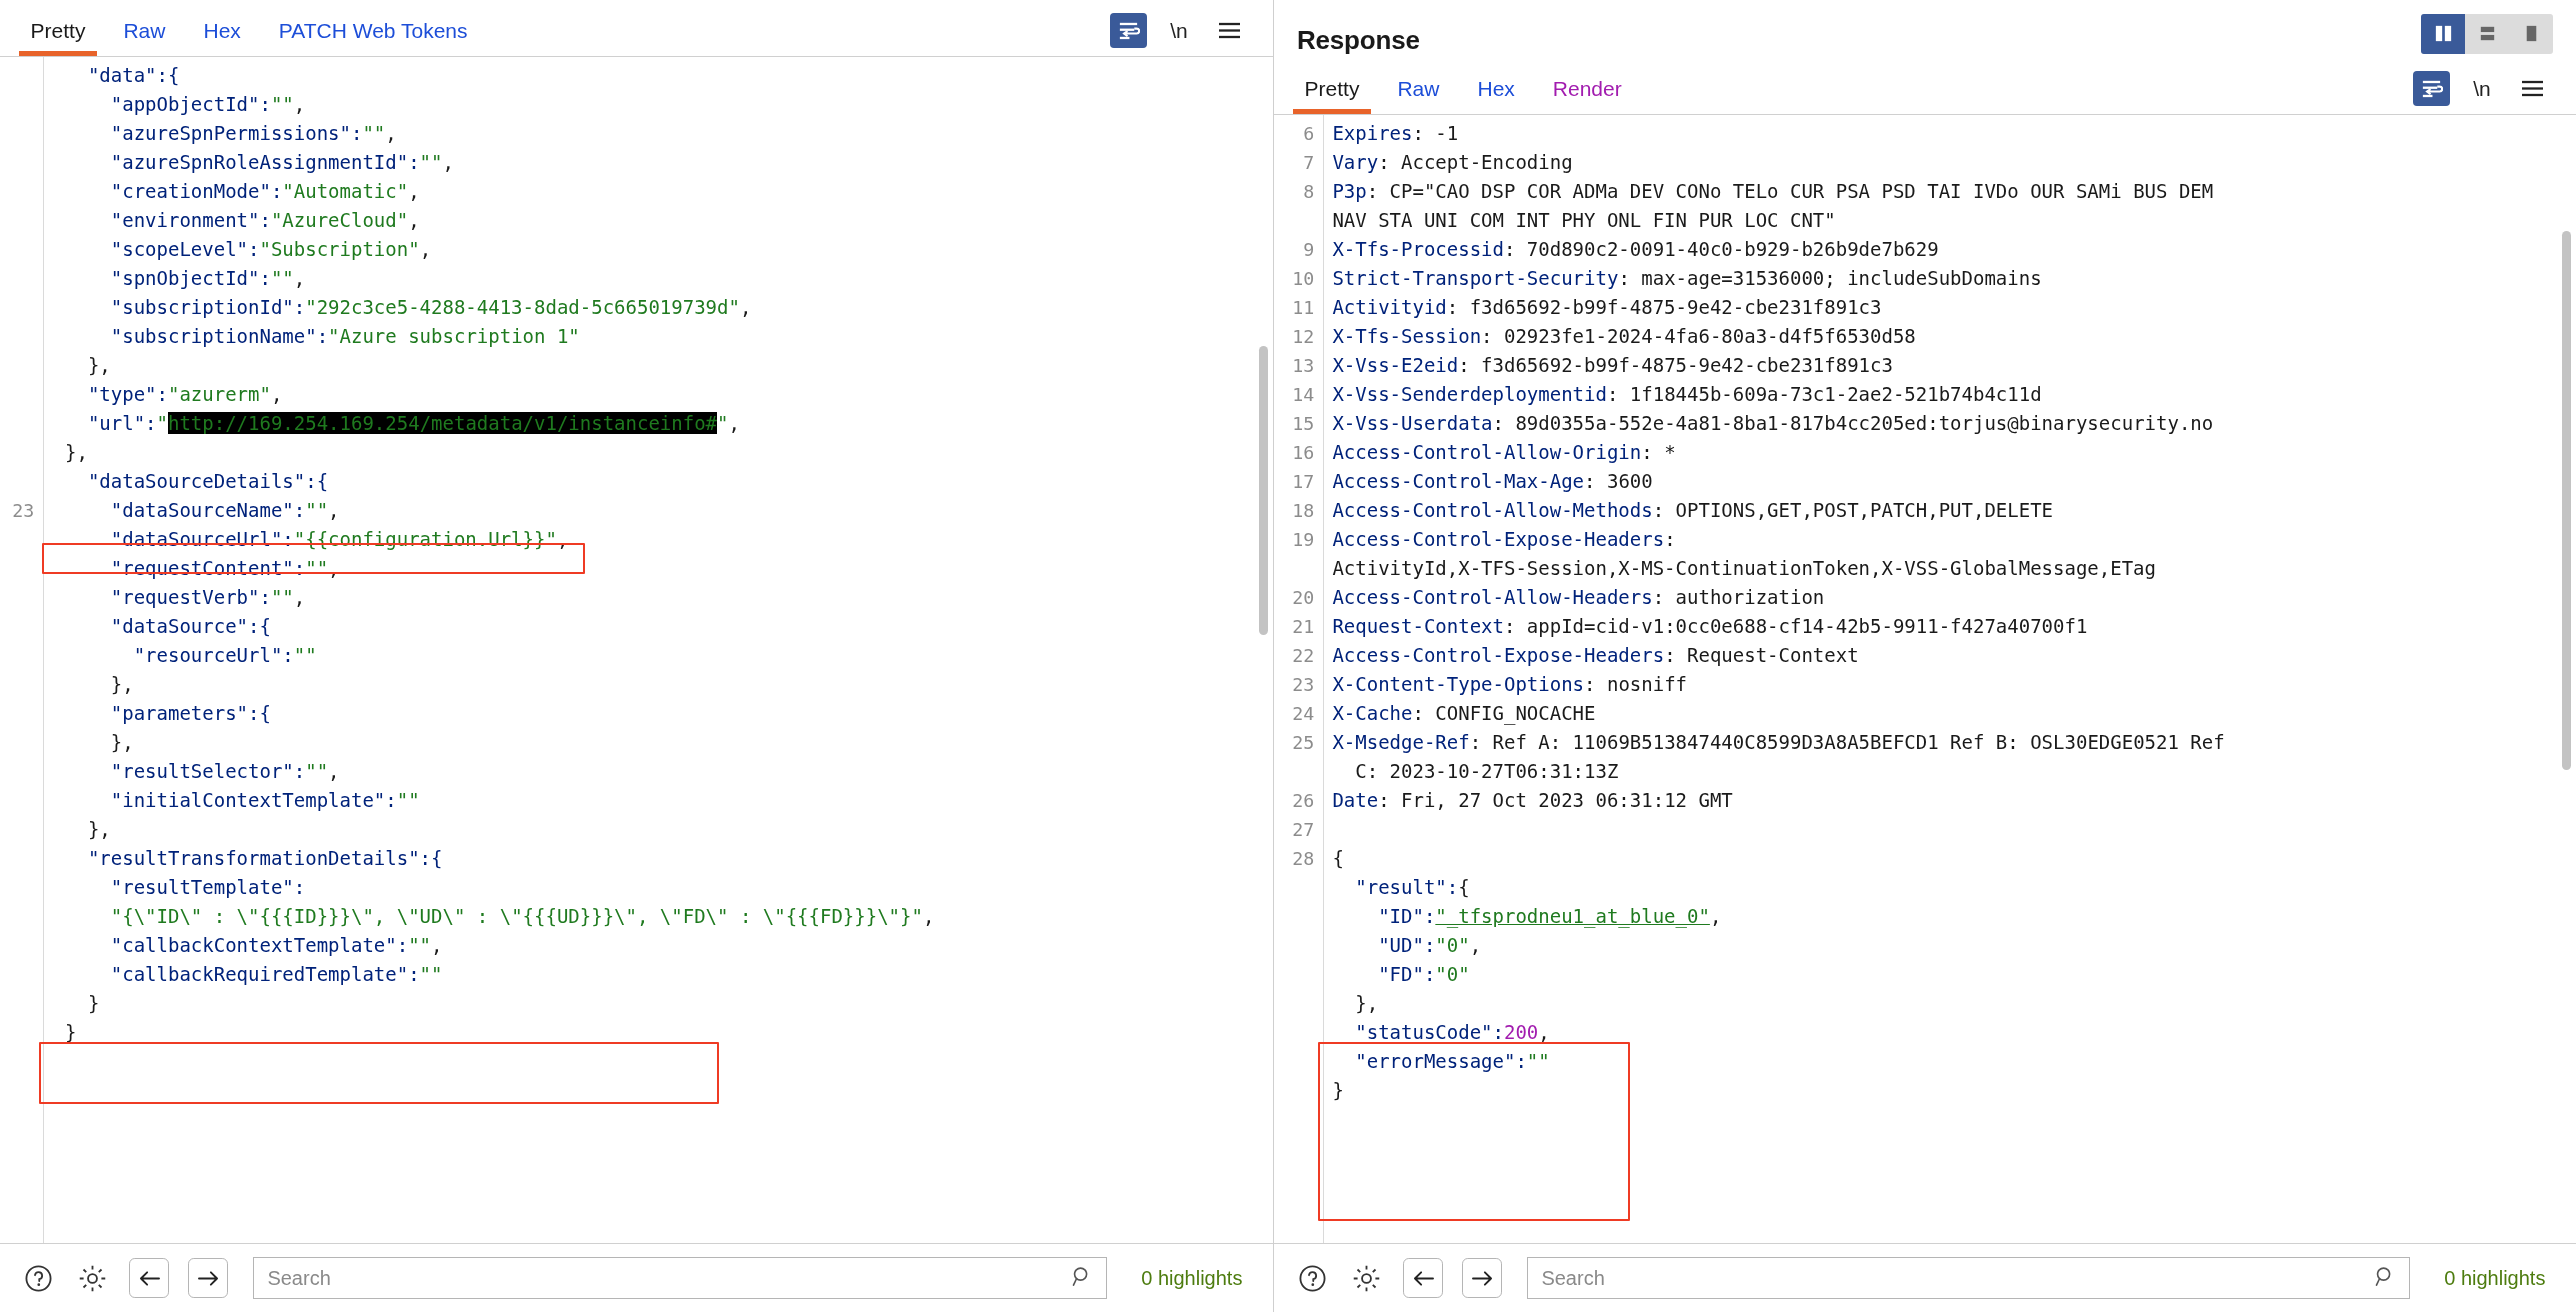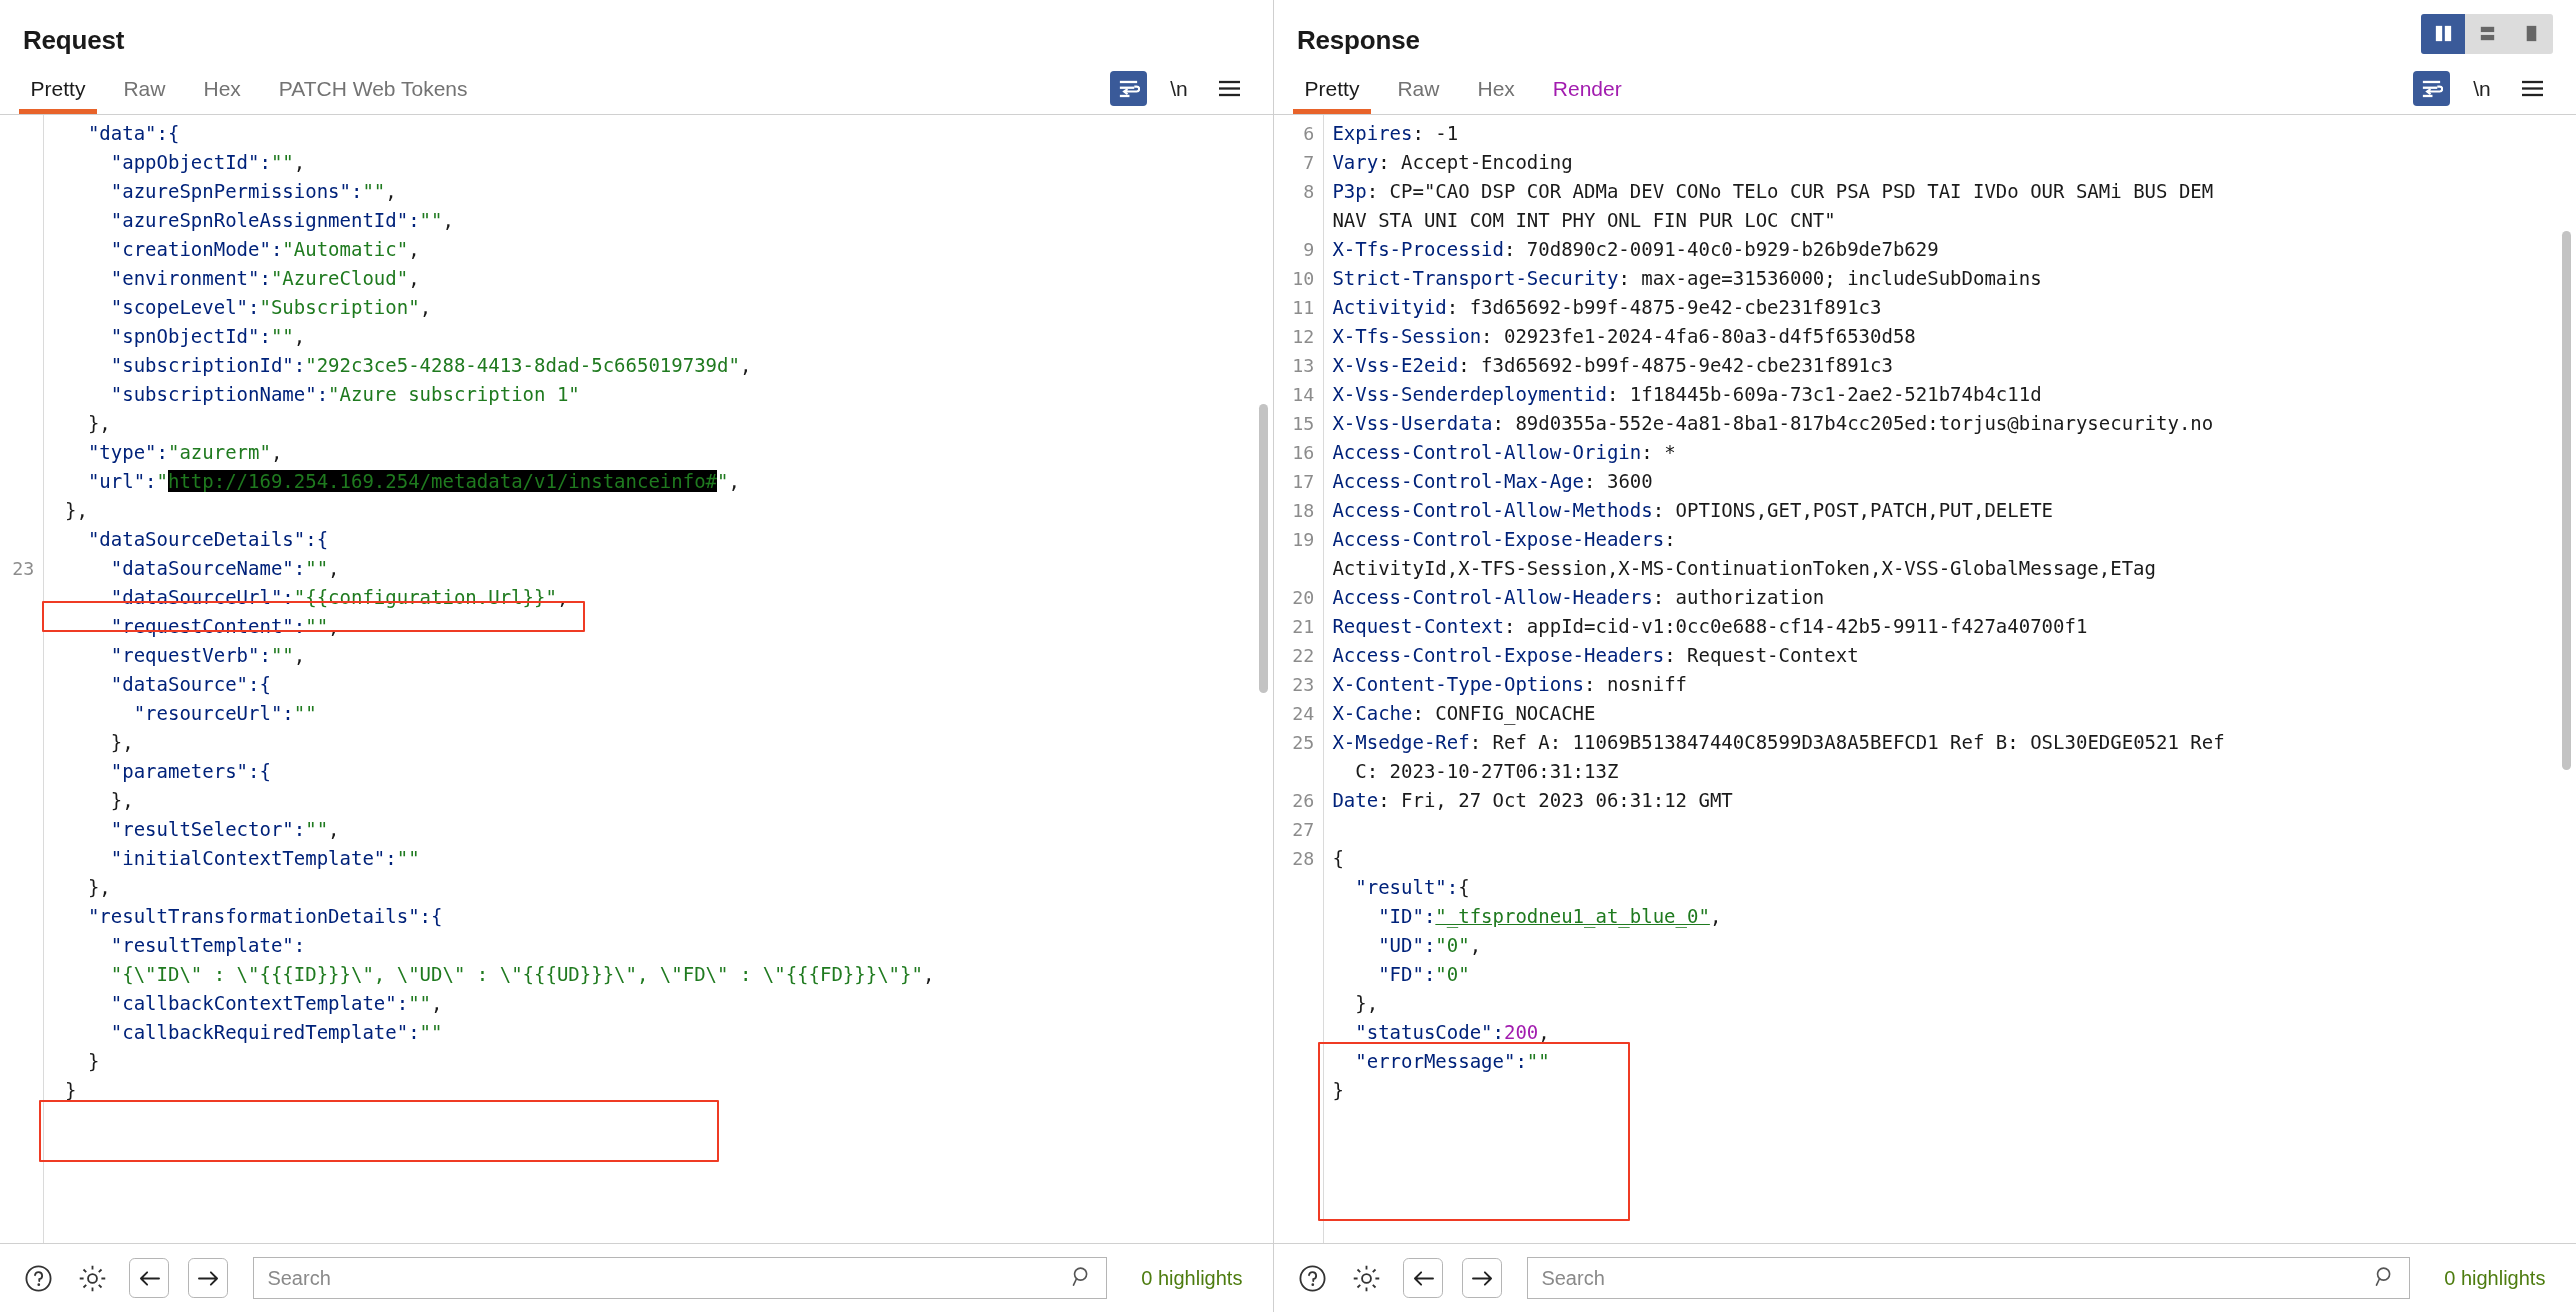--- a/index.html
+++ b/index.html
@@ -36,21 +36,21 @@
 
   .tabbar {
     display: flex;
     align-items: flex-end;
     height: 56px;
     padding-left: 11.6px;
     position: relative;
   }
   .tab {
     font-size: 21px;
-    color: #737373;
+    color: #1d4ed8;
     padding: 7.7px 19px 13.5px 19px;
     position: relative;
     cursor: default;
     white-space: nowrap;
   }
   .tab.active { color: #1a1a1a; }
   .tab.active::after {
     content: "";
     position: absolute;
     left: 7.7px; right: 7.7px; bottom: 0;
@@ -190,21 +190,20 @@
     border-radius: 4.8px;
   }
 </style>
 </head>
 <body>
 
 <div class="app">
 
   <div class="pane pane-left">
 
-    <div class="pane-title">Request</div>
 
     <div class="tabbar">
       <div class="tab active">Pretty</div>
       <div class="tab">Raw</div>
       <div class="tab">Hex</div>
       <div class="tab">PATCH Web Tokens</div>
 
       <div class="tabbar-right">
         <div class="icon-btn active">
           <svg width="23" height="23" viewBox="0 0 24 24">

